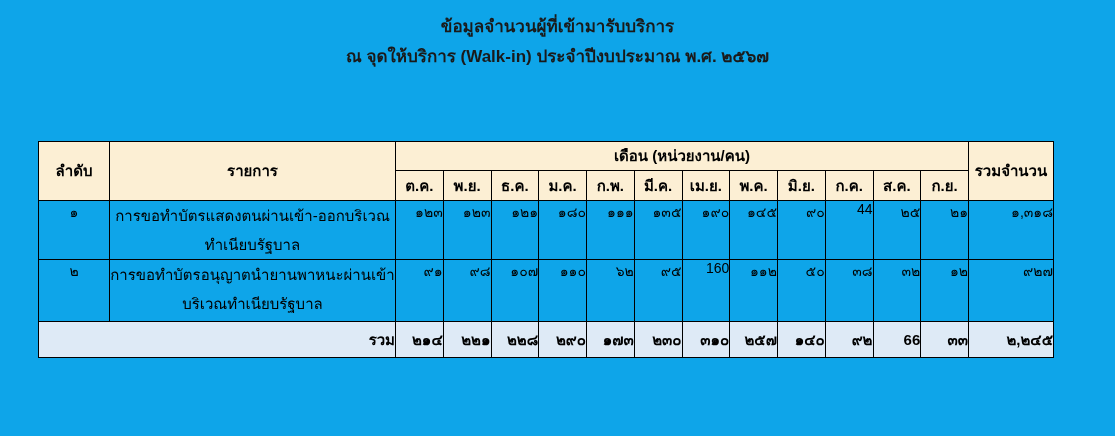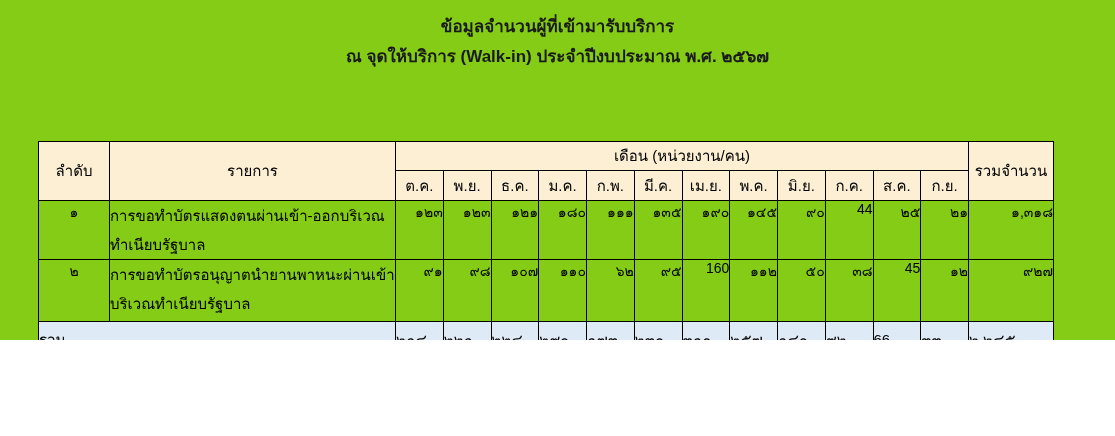--- a/index.html
+++ b/index.html
@@ -4,22 +4,22 @@
 <style>
   html, body {
     margin: 0;
     padding: 0;
     background: #ffffff;
     font-family: "Liberation Sans", "DejaVu Sans", sans-serif;
   }
   .page {
     position: relative;
     width: 1115px;
-    height: 340px;
-    background: #84cc16;
+    height: 436px;
+    background: #0ea5e9;
     overflow: hidden;
     color: #000;
   }
   .title-block {
     position: absolute;
     top: 12px;
     left: 0;
     width: 100%;
     text-align: center;
     font-size: 17px;
@@ -44,54 +44,54 @@
   
   col.c-index { width: 71px; }
   col.c-item  { width: 286px; }
   col.c-month { width: 47.75px; }
   col.c-total { width: 85px; }
   
   tr.hdrA { height: 29px; }
   tr.hdrB { height: 30px; }
   table.report th {
     background: #FCEFD4;
-    font-weight: normal;
+    font-weight: bold;
     text-align: center;
     vertical-align: middle;
     font-size: 15px;
   }
   
   tr.datarow1 { height: 57px; }
   tr.datarow2 { height: 62px; }
   td.idx {
     text-align: center;
     vertical-align: top;
     padding-top: 8px;
     font-size: 14px;
   }
   td.item {
-    text-align: left;
+    text-align: center;
     vertical-align: top;
     padding: 5px 8px 0 13px;
     line-height: 29px;
     font-size: 15px;
     margin-top: 8px;
   }
   td.val {
     text-align: right;
     vertical-align: top;
     padding-top: 8px;
     font-size: 14px;
   }
   
   tr.sumrow { height: 36px; }
   tr.sumrow td {
     background: #DEEAF6;
-    font-weight: normal;
-    text-align: left;
+    font-weight: bold;
+    text-align: right;
     vertical-align: middle;
     font-size: 15px;
   }
 </style>
 </head>
 <body>
 
 <div class="page">
 
   <div class="title-block">
@@ -171,21 +171,21 @@
       <td class="val">๙๑</td>
       <td class="val">๙๘</td>
       <td class="val">๑๐๗</td>
       <td class="val">๑๑๐</td>
       <td class="val">๖๒</td>
       <td class="val">๙๕</td>
       <td class="val">160</td>
       <td class="val">๑๑๒</td>
       <td class="val">๕๐</td>
       <td class="val">๓๘</td>
-      <td class="val">45</td>
+      <td class="val">๓๒</td>
       <td class="val">๑๒</td>
       <td class="val">๙๒๗</td>
     </tr>
 
     <tr class="sumrow">
       <td colspan="2">รวม</td>
       <td>๒๑๔</td>
       <td>๒๒๑</td>
       <td>๒๒๘</td>
       <td>๒๙๐</td>

